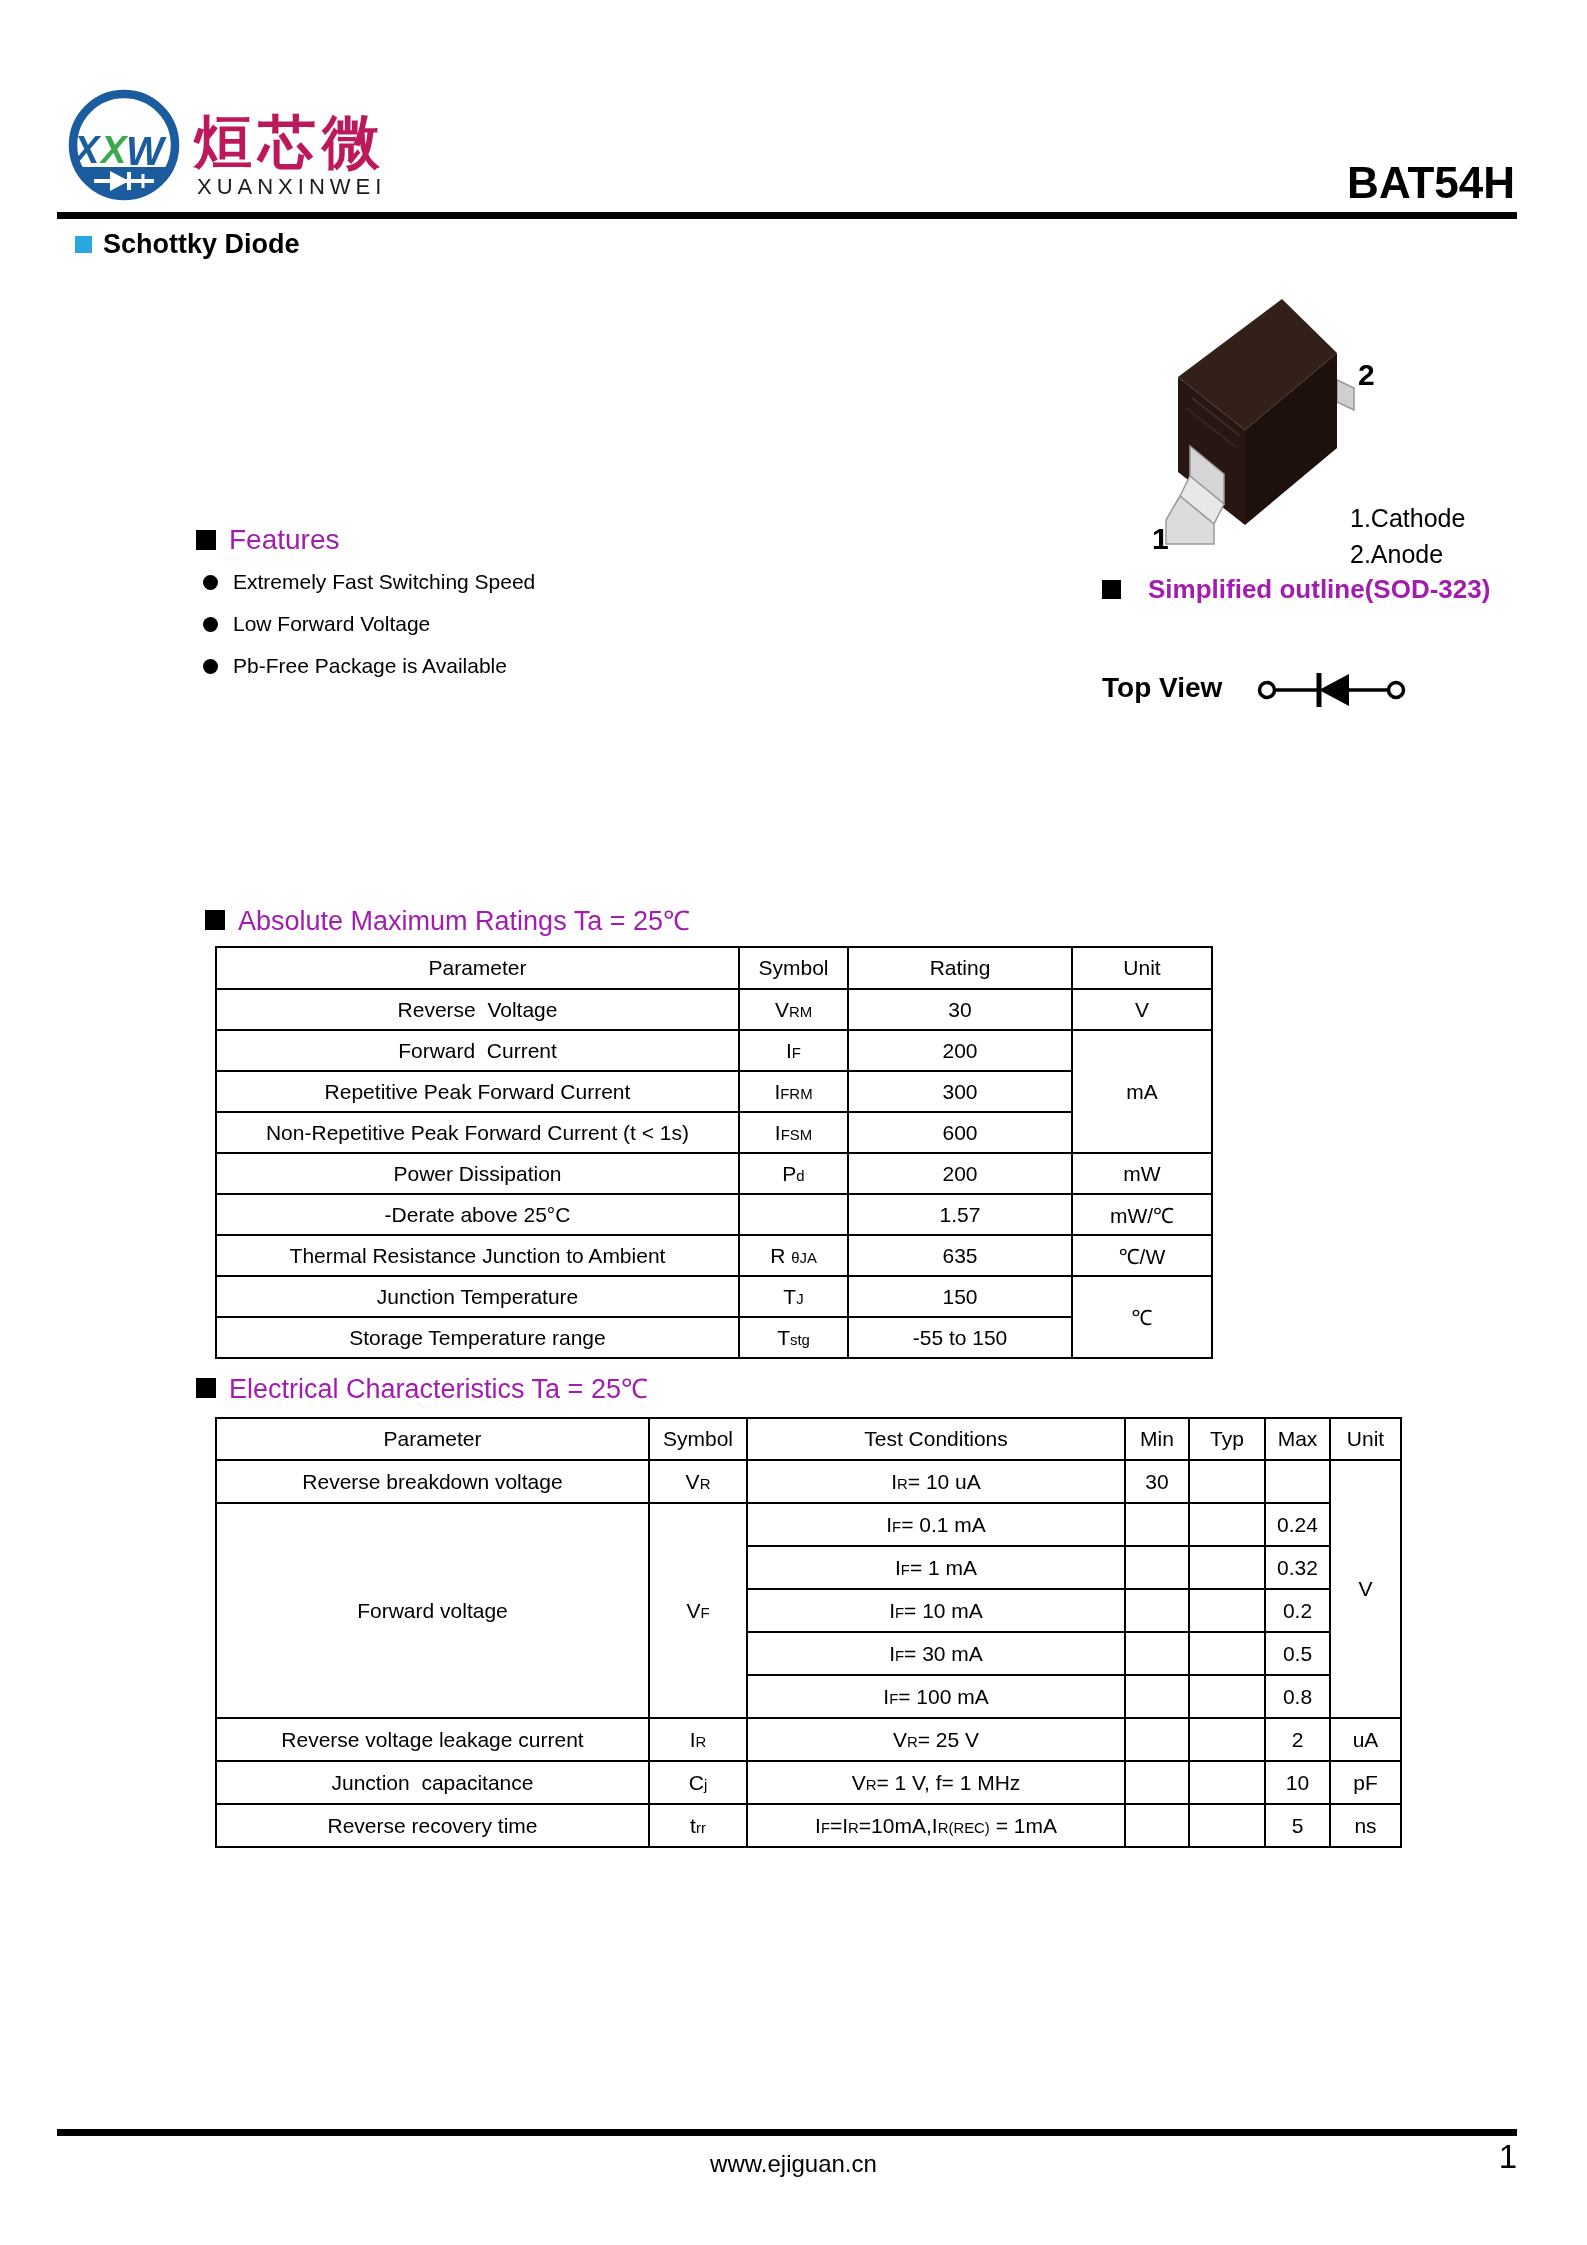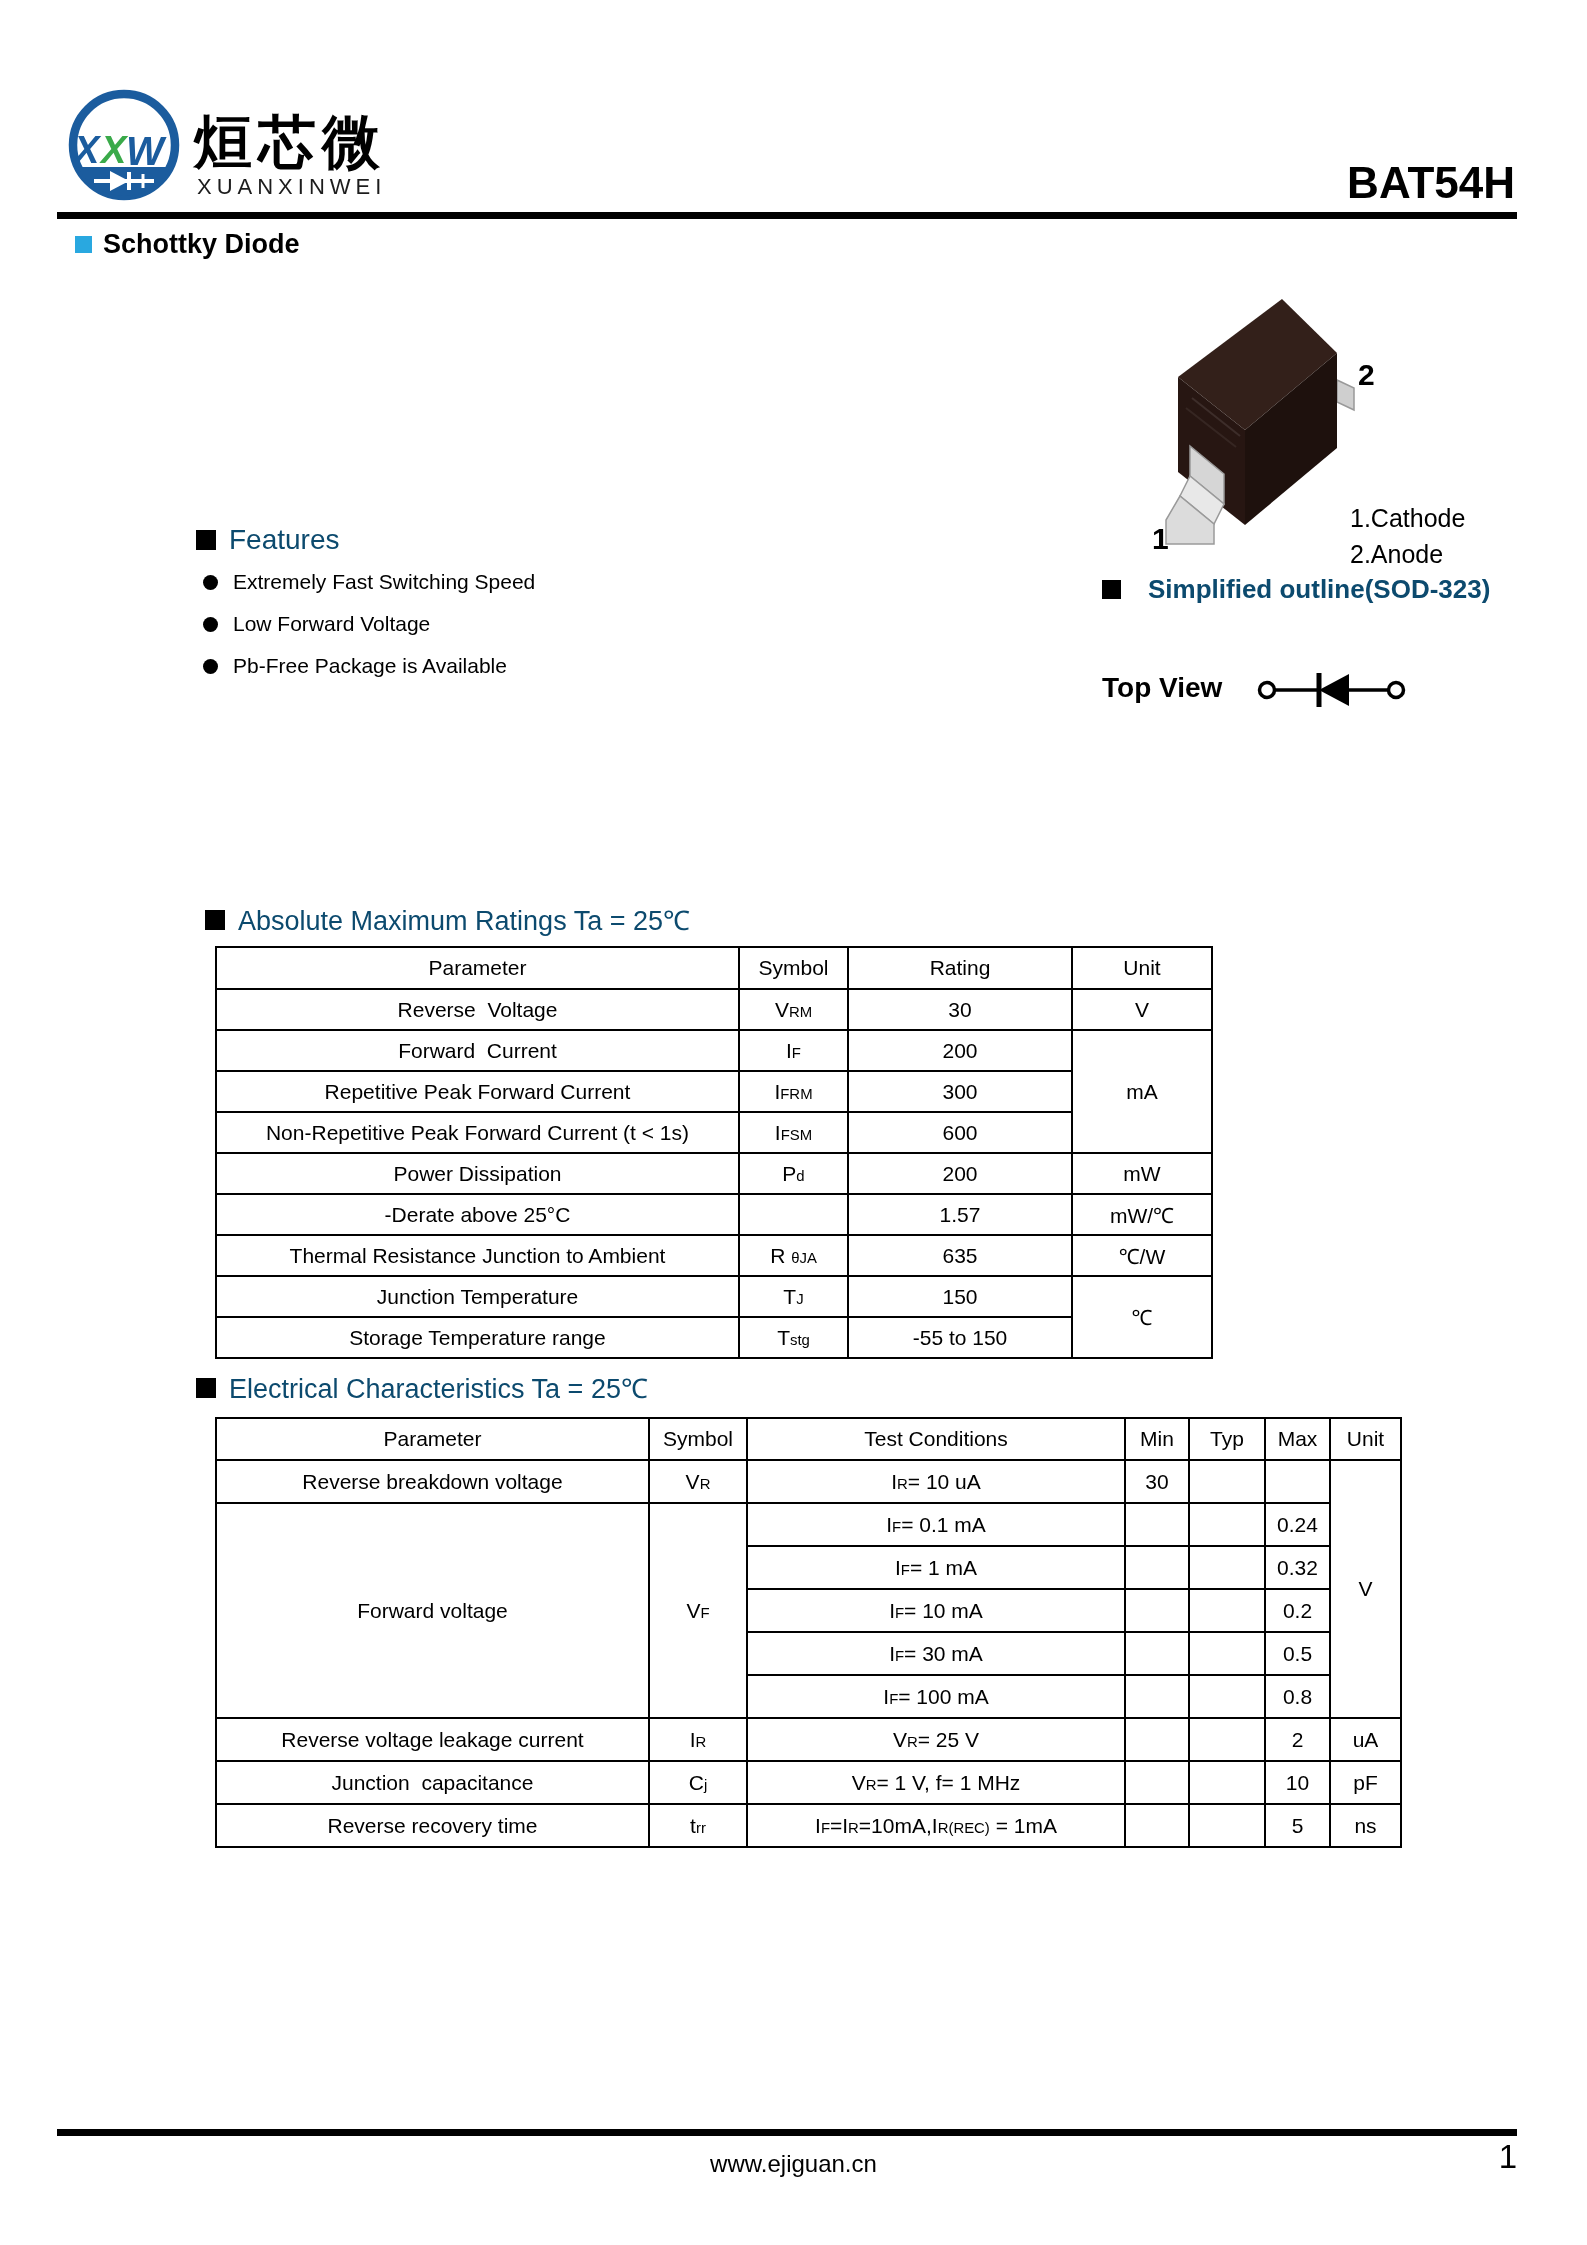--- a/index.html
+++ b/index.html
@@ -2,33 +2,33 @@
 <html><head>
 <meta charset="utf-8">
 <style>
   html,body{margin:0;padding:0;background:#fff;}
   .page{position:relative;width:1587px;height:2245px;background:#ffffff;
         font-family:"Liberation Sans",sans-serif;color:#000;overflow:hidden;}
   .abs{position:absolute;}
   .sub{font-size:71%;}
 
   
-  .company-cn{left:194px;top:104px;font-size:58px;font-weight:bold;letter-spacing:6px;color:#000000;text-align:right;}
+  .company-cn{left:194px;top:104px;font-size:58px;font-weight:bold;letter-spacing:6px;color:#be185d;text-align:right;}
   .company-en{left:197px;top:174px;font-size:22px;letter-spacing:5px;color:#1c1c1c;}
   .part-number{right:72px;top:158px;font-size:44px;font-weight:bold;color:#000;}
   .rule{background:#000;height:7px;width:1460px;left:57px;}
   .header-rule{top:212px;}
   .footer-rule{top:2129px;}
 
   .subtitle-row{left:75px;top:229px;display:flex;align-items:center;gap:11px;}
   .sq-cyan{width:17px;height:17px;background:#29a8e0;flex:none;}
   .subtitle-row .lbl{font-size:27px;font-weight:bold;}
 
   
-  .section-h{display:flex;align-items:center;gap:13px;font-size:27px;color:#0c4a6e;}
+  .section-h{display:flex;align-items:center;gap:13px;font-size:27px;color:#a21caf;}
   .sq{width:20px;height:20px;background:#000;flex:none;}
   .features-h{left:196px;top:524px;font-size:28px;}
   .amr-h{left:196px;top:901px;padding-left:9px;}
   .ec-h{left:196px;top:1369px;}
   .outline-h{left:1102px;top:574px;font-size:26px;font-weight:bold;gap:27px;}
   .outline-h .sq{width:19px;height:19px;}
 
   
   .feat{display:flex;align-items:center;gap:15px;font-size:21px;}
   .dot{width:15px;height:15px;border-radius:50%;background:#000;flex:none;}

